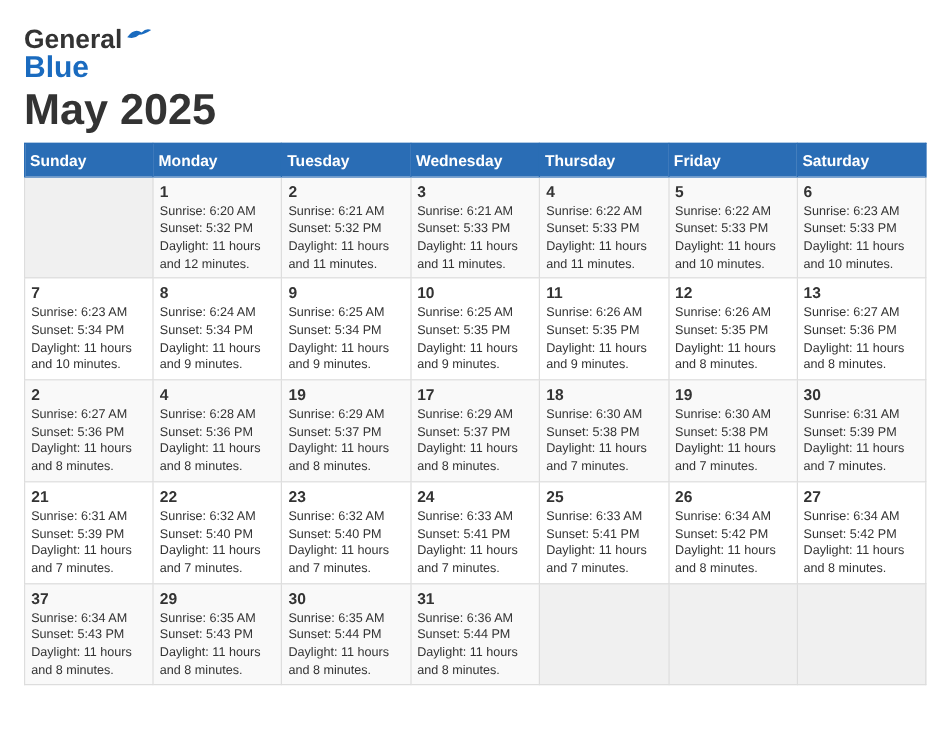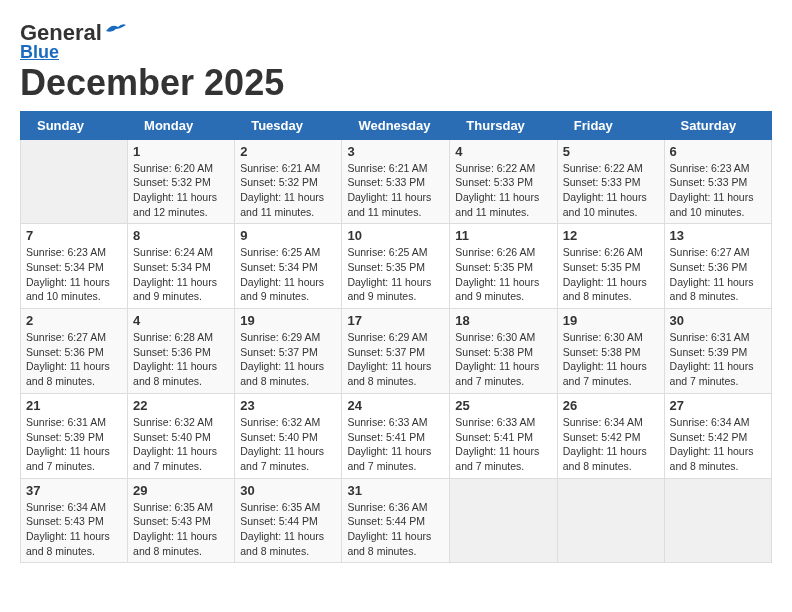--- a/index.html
+++ b/index.html
@@ -40,21 +40,21 @@
       color: #555;
     }
     table {
       width: 100%;
       border-collapse: collapse;
       font-size: 11px;
     }
     thead tr th {
       background-color: #2a6db5;
       color: #fff;
-      padding: 6px 16px;
+      padding: 6px 4px;
       text-align: left;
       font-size: 13px;
       font-weight: bold;
       border: 1px solid #2a6db5;
     }
     tbody tr td {
       vertical-align: top;
       padding: 4px 5px;
       border: 1px solid #ddd;
       width: 108px;
@@ -87,24 +87,24 @@
 <body>
 
 <div class="header">
   <div class="logo">
     <div class="logo-line">
       <span style="font-size:22px;font-weight:bold;color:#333;">General</span>
       <svg width="22" height="18" viewBox="0 0 22 18" style="margin-left:2px;margin-top:-6px;">
         <path d="M2,10 Q8,2 14,6 Q18,2 22,4 Q16,8 12,8 Q8,12 2,10Z" fill="#1a6bbf"></path>
       </svg>
     </div>
-    <span style="font-size:18px;font-weight:bold;color:#1a6bbf;margin-top:-4px;text-decoration:underline;">Blue</span>
+    <span style="font-size:25px;font-weight:bold;color:#1a6bbf;margin-top:-4px;">Blue</span>
   </div>
   <div class="title-block">
-    <div class="month-title">December 2025</div>
+    <div class="month-title">May 2025</div>
   </div>
 </div>
 
 <table>
   <thead>
     <tr>
     <th>Sunday</th>
         <th>Monday</th>
         <th>Tuesday</th>
         <th>Wednesday</th>

